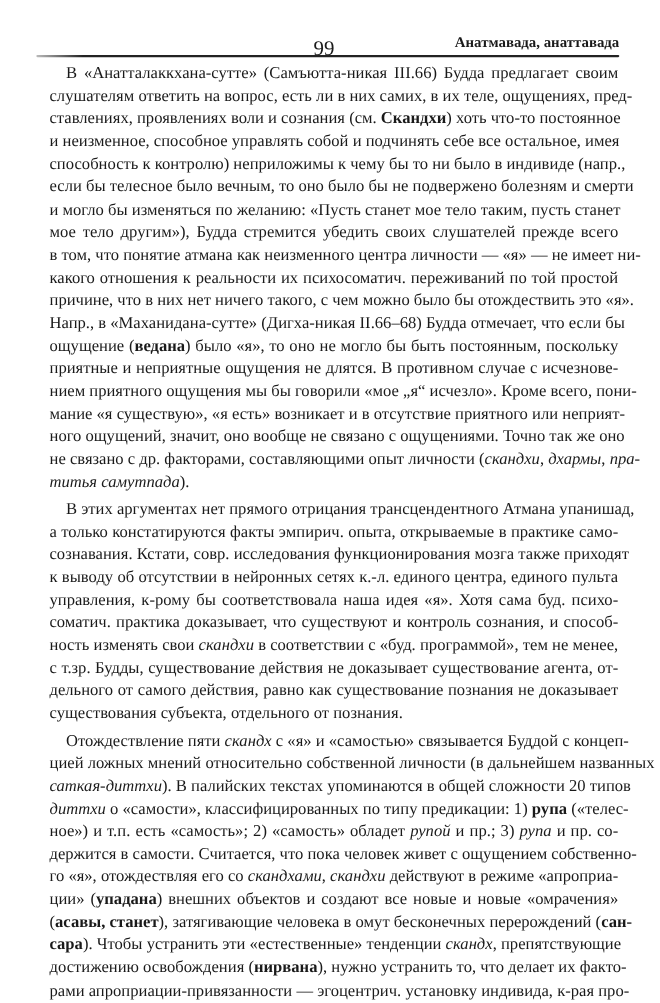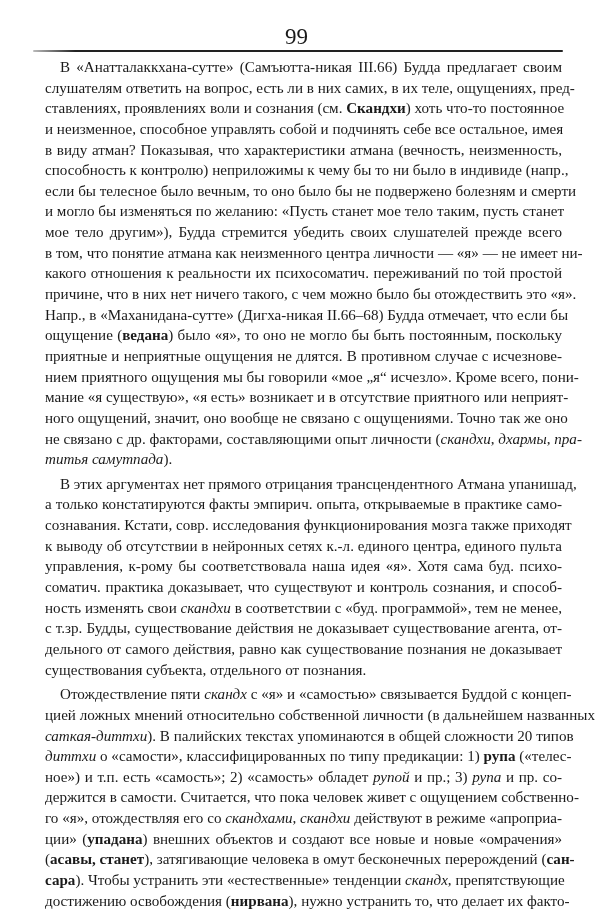--- a/index.html
+++ b/index.html
@@ -1,43 +1,43 @@
 <!DOCTYPE html>
 <html><head>
 <meta charset="utf-8">
 <style>
   html, body { margin: 0; padding: 0; background: #ffffff; }
   body { width: 600px; height: 912px; position: relative; overflow: hidden; font-family: "Liberation Serif", serif; color: #1a1a1a; }
   .header { position: absolute; top: 22px; left: 33px; width: 530px; height: 30px; }
-  .page-number { position: absolute; left: 252px; top: 2px; font-size: 23px; }
+  .page-number { position: absolute; left: 252px; top: 12px; font-size: 19px; }
   .running-head { position: absolute; right: 0; top: 9px; font-size: 13.5px; font-weight: bold; }
   .rule { position: absolute; left: 0; top: 28px; width: 530px; height: 2px; background: linear-gradient(to right, rgba(30,30,30,0.3), #222 8%, #222); border-radius: 1px; }
   .body { position: absolute; top: 57px; left: 45px; width: 517px; font-size: 15.1px; line-height: 20.65px; }
   .line { display: block; white-space: nowrap; text-align: justify; text-align-last: justify; height: 20.65px; }
   .line.last { text-align-last: left; }
   .line.indent { padding-left: 15px; }
   .para-gap { height: 4px; }
   b { font-weight: bold; }
   i { font-style: italic; }
 </style>
 </head>
 <body>
 
 <div class="header">
   <span class="page-number">99</span>
+  <span class="running-head">Анатмавада, анаттавада</span>
   <div class="rule"></div>
 </div>
 
 <div class="body" id="body">
     <div>
       <span class="line indent">В «Анатталаккхана-сутте» (Самъютта-никая III.66) Будда предлагает своим</span>
       <span class="line">слушателям ответить на вопрос, есть ли в них самих, в их теле, ощущениях, пред-</span>
       <span class="line">ставлениях, проявлениях воли и сознания (см. <b>Скандхи</b>) хоть что-то постоянное</span>
       <span class="line">и неизменное, способное управлять собой и подчинять себе все остальное, имея</span>
-      <span class="line">в виду атман? Показывая, что характеристики атмана (вечность, неизменность,</span>
       <span class="line">способность к контролю) неприложимы к чему бы то ни было в индивиде (напр.,</span>
       <span class="line">если бы телесное было вечным, то оно было бы не подвержено болезням и смерти</span>
       <span class="line">и могло бы изменяться по желанию: «Пусть станет мое тело таким, пусть станет</span>
       <span class="line">мое тело другим»), Будда стремится убедить своих слушателей прежде всего</span>
       <span class="line">в том, что понятие атмана как неизменного центра личности — «я» — не имеет ни-</span>
       <span class="line">какого отношения к реальности их психосоматич. переживаний по той простой</span>
       <span class="line">причине, что в них нет ничего такого, с чем можно было бы отождествить это «я».</span>
       <span class="line">Напр., в «Маханидана-сутте» (Дигха-никая II.66–68) Будда отмечает, что если бы</span>
       <span class="line">ощущение (<b>ведана</b>) было «я», то оно не могло бы быть постоянным, поскольку</span>
       <span class="line">приятные и неприятные ощущения не длятся. В противном случае с исчезнове-</span>

